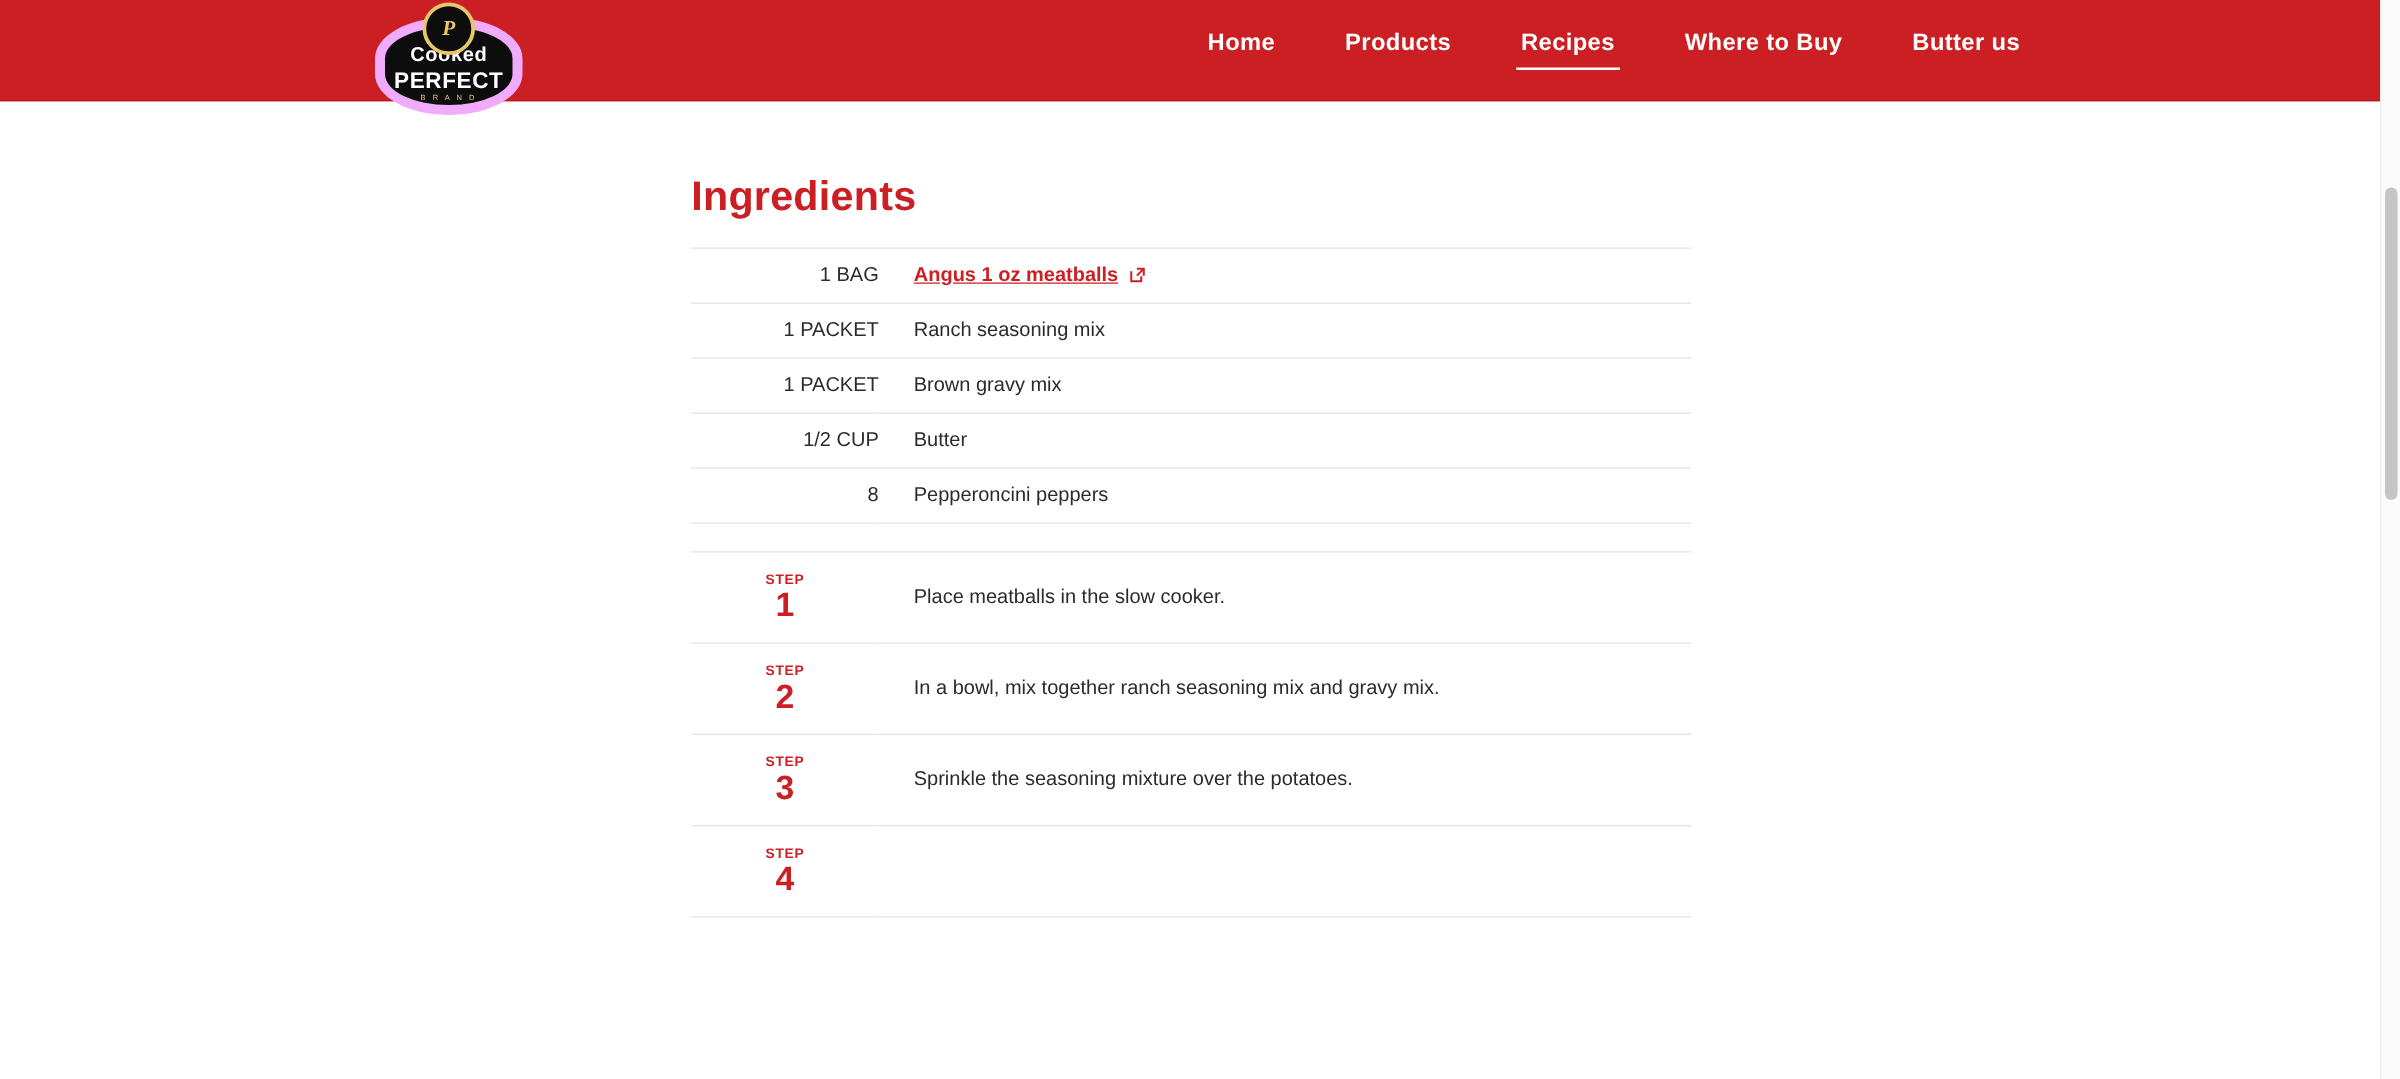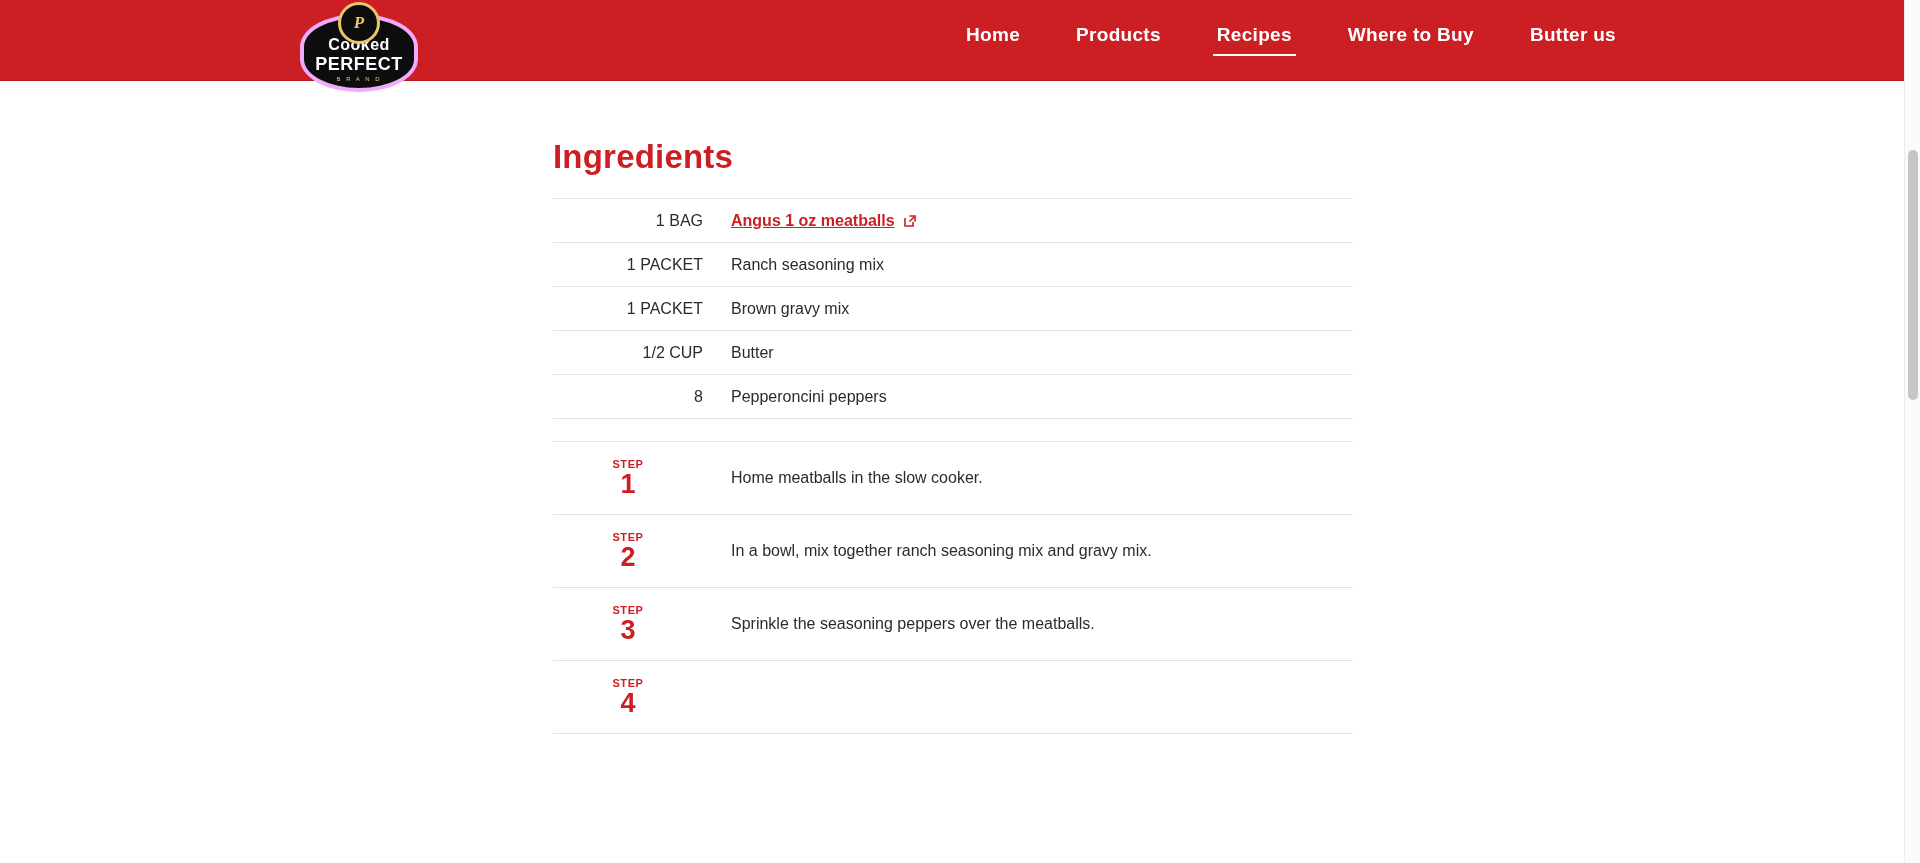--- a/index.html
+++ b/index.html
@@ -28,21 +28,21 @@
     width: 118px;
     height: 98px;
   }
   .logo-badge {
     position: absolute;
     left: 0; top: 12px;
     width: 118px;
     height: 78px;
     background: #0d0d0d;
     border-radius: 50% / 42%;
-    border: 4px solid #f0abfc;
+    border: 8px solid #f0abfc;
     display: flex;
     flex-direction: column;
     align-items: center;
     justify-content: center;
   }
   .logo-top-circle {
     position: absolute;
     left: 38px;
     top: 0px;
     width: 42px;
@@ -272,35 +272,35 @@
   </table>
 
 
   <table class="recipe-table">
     <tbody>
       <tr>
         <td class="step-cell">
           <div class="step-label">STEP</div>
           <div class="step-num">1</div>
         </td>
-        <td class="step-text">Home meatballs in the slow cooker.</td>
+        <td class="step-text">Place meatballs in the slow cooker.</td>
       </tr>
       <tr>
         <td class="step-cell">
           <div class="step-label">STEP</div>
           <div class="step-num">2</div>
         </td>
         <td class="step-text">In a bowl, mix together ranch seasoning mix and gravy mix.</td>
       </tr>
       <tr>
         <td class="step-cell">
           <div class="step-label">STEP</div>
           <div class="step-num">3</div>
         </td>
-        <td class="step-text">Sprinkle the seasoning peppers over the meatballs.</td>
+        <td class="step-text">Sprinkle the seasoning mixture over the potatoes.</td>
       </tr>
       <tr>
         <td class="step-cell">
           <div class="step-label">STEP</div>
           <div class="step-num">4</div>
         </td>
         <td class="step-text"></td>
       </tr>
     </tbody>
   </table>

